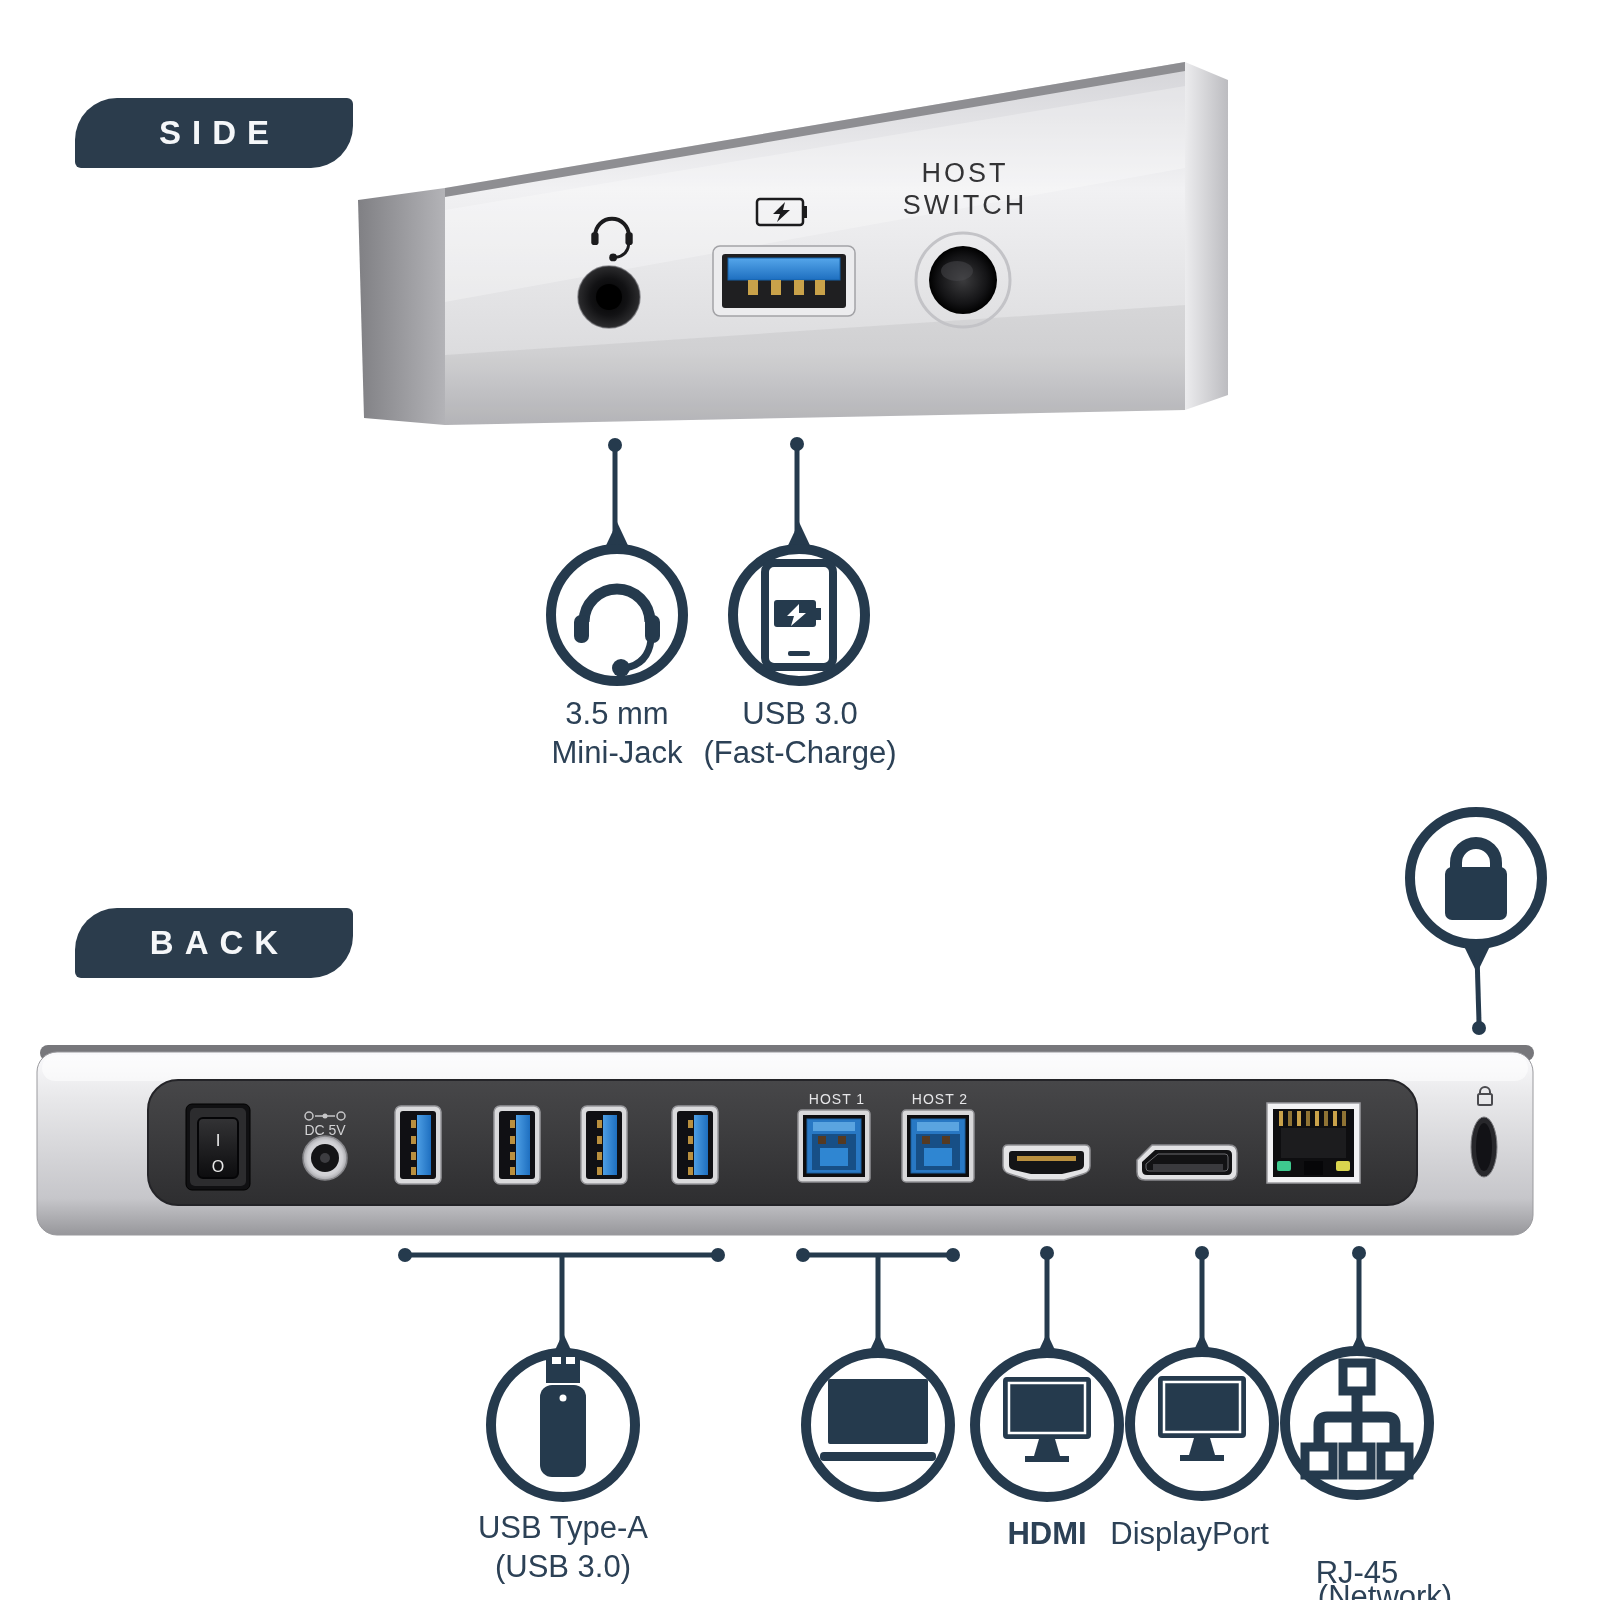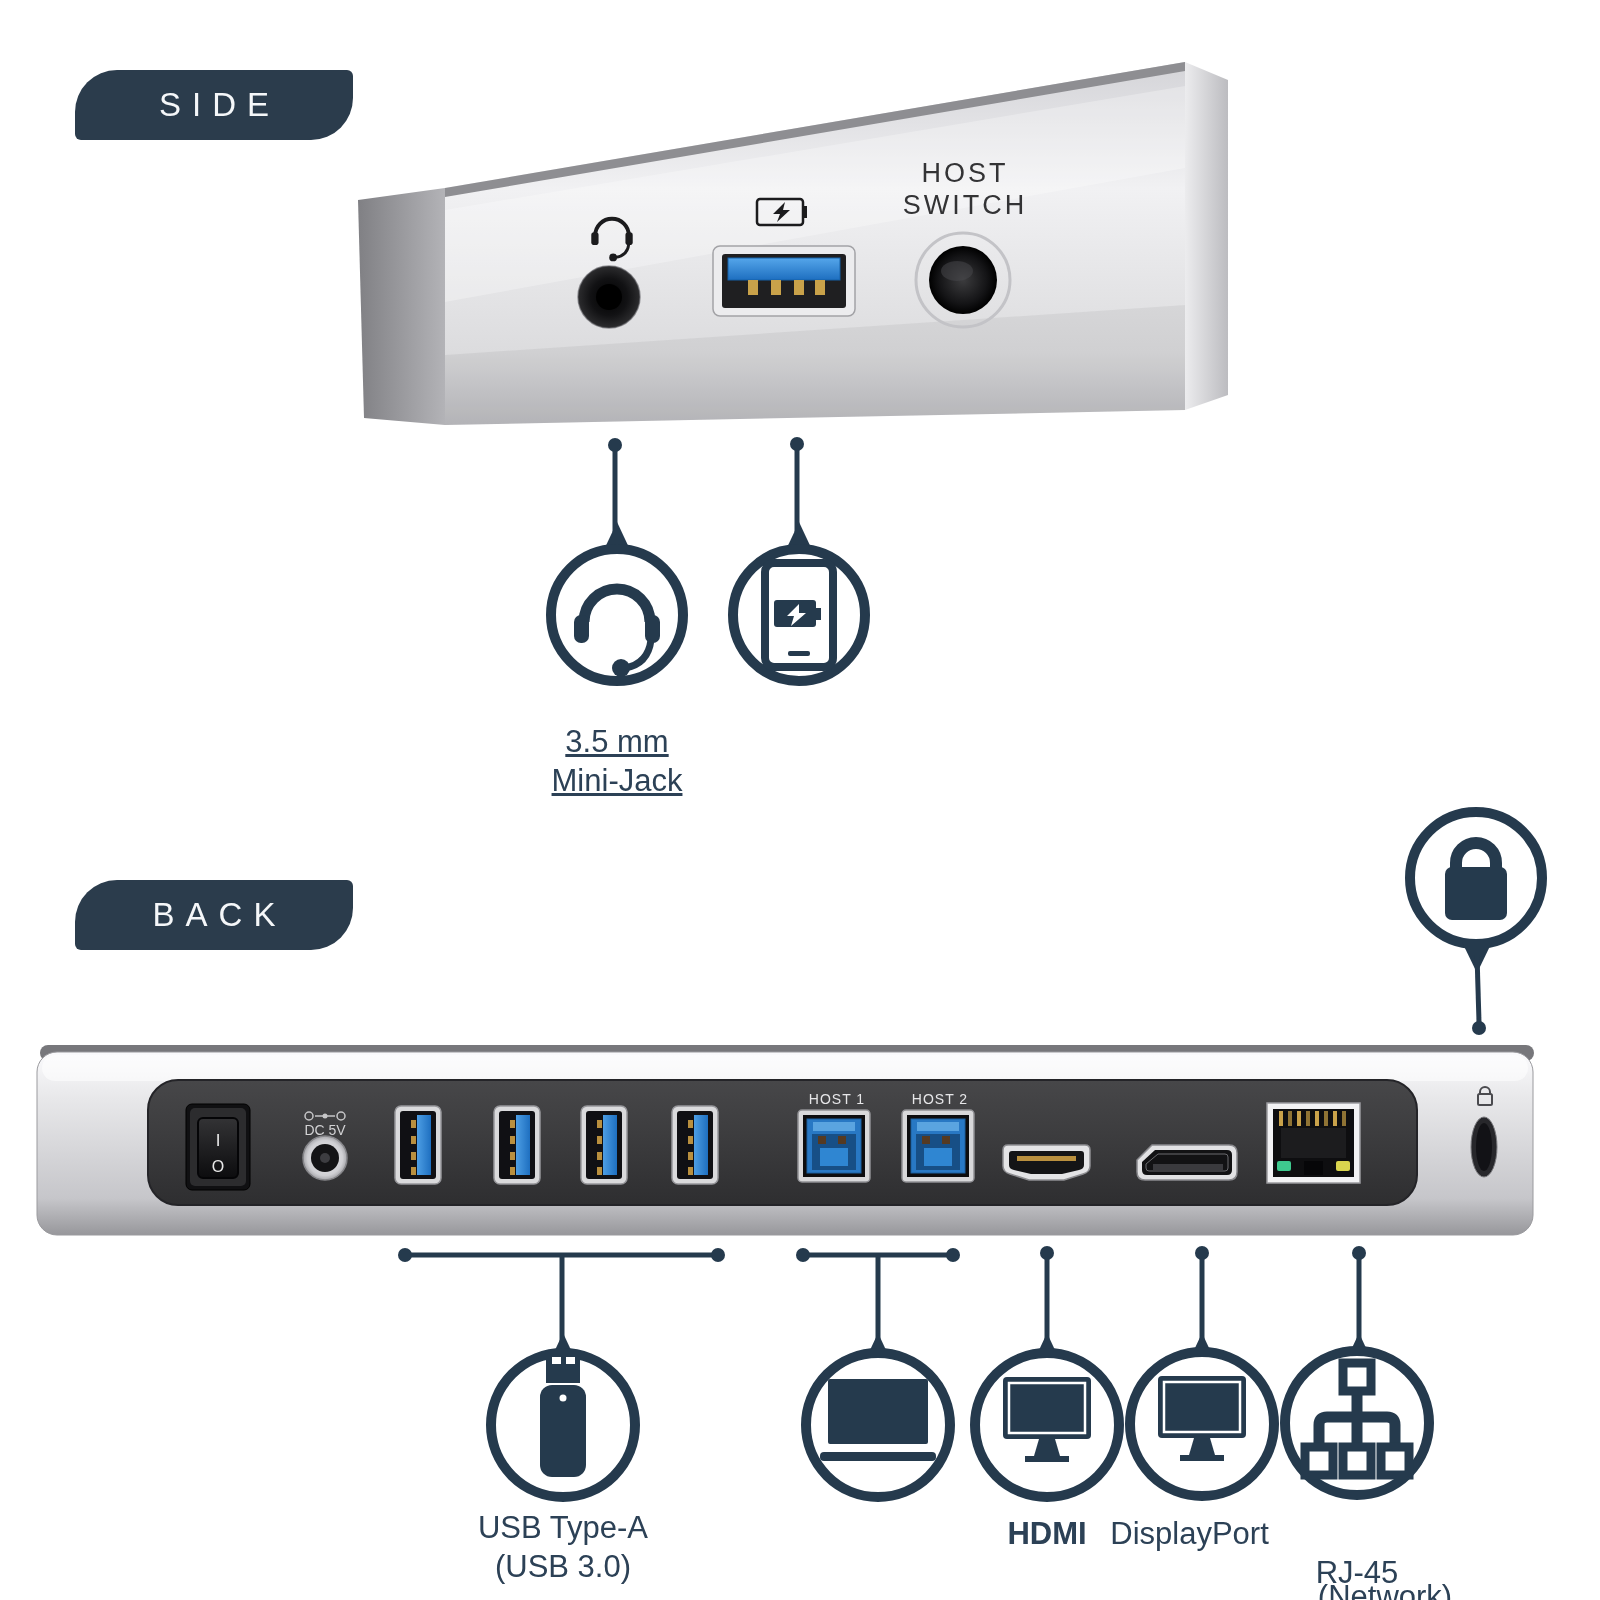--- a/index.html
+++ b/index.html
@@ -1,21 +1,21 @@
 <!DOCTYPE html>
 <html><head>
 <meta charset="utf-8">
 <style>
   html,body{margin:0;padding:0;background:#ffffff;}
   #canvas{position:relative;width:1600px;height:1600px;background:#ffffff;overflow:hidden;
           font-family:"Liberation Sans", sans-serif;}
   .badge{position:absolute;width:278px;height:70px;background:#2b3c4c;color:#f5f7f9;
          display:flex;align-items:center;justify-content:center;
-         font-size:33px;font-weight:400;letter-spacing:11px;
-         border-radius:42px 6px 42px 6px;text-indent:11px;}
+         font-size:33px;font-weight:700;letter-spacing:11px;
+         border-radius:42px 6px 42px 6px;text-indent:11px;margin-top:28px;}
   .callout-label{position:absolute;text-align:center;color:#2c4156;font-size:31px;line-height:39px;}
   .abs{position:absolute;}
   svg{display:block;}
   text{font-family:"Liberation Sans", sans-serif;}
 </style>
 </head>
 <body>
 
 <div id="canvas">
 
@@ -120,23 +120,27 @@
       <g transform="translate(299,185)">
         <rect x="-34" y="-52" width="68" height="104" rx="9" fill="none" stroke="#253a4d" stroke-width="8"></rect>
         <rect x="-25" y="-15" width="42" height="27" rx="3" fill="#253a4d"></rect>
         <rect x="17" y="-7" width="5" height="12" fill="#253a4d"></rect>
         <path d="M0,-11 L-12,1 L-5,1 L-8,11 L7,-2 L0,-2 Z" fill="#ffffff"></path>
         <rect x="-11" y="36" width="22" height="5" rx="2" fill="#253a4d"></rect>
       </g>
     </g>
   </svg>
 
-  <div class="callout-label" style="left:507px;top:722px;width:220px;text-decoration:underline;">
+  <div class="callout-label" style="left:507px;top:694px;width:220px;">
     <div>3.5 mm</div>
     <div>Mini-Jack</div>
+  </div>
+  <div class="callout-label" style="left:680px;top:694px;width:240px;">
+    <div>USB 3.0</div>
+    <div>(Fast-Charge)</div>
   </div>
 
   <svg class="abs" style="left:1390px;top:795px;" width="180" height="245" viewBox="0 0 180 245">
     <circle cx="86" cy="83" r="66" fill="#ffffff" stroke="#253a4d" stroke-width="10"></circle>
     <g transform="translate(86,84)">
       <path d="M-20,-10 v-6 a20,20 0 0 1 40,0 v6" fill="none" stroke="#253a4d" stroke-width="12"></path>
       <rect x="-31" y="-12" width="62" height="53" rx="7" fill="#253a4d"></rect>
     </g>
     <polygon points="72,147 102,147 87,178" fill="#253a4d"></polygon>
     <line x1="87" y1="160" x2="89" y2="227" stroke="#253a4d" stroke-width="5"></line>

